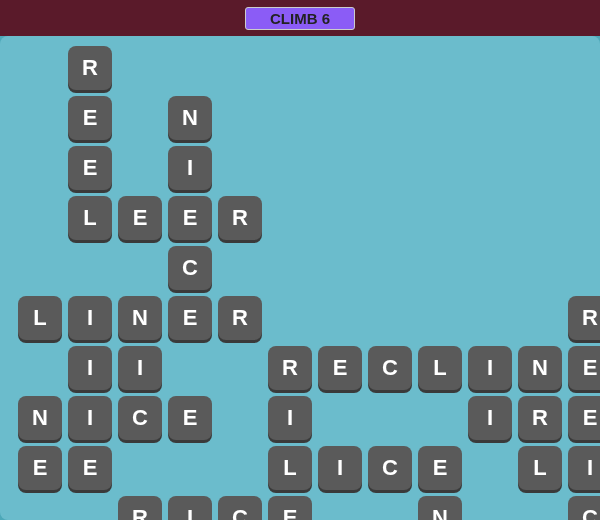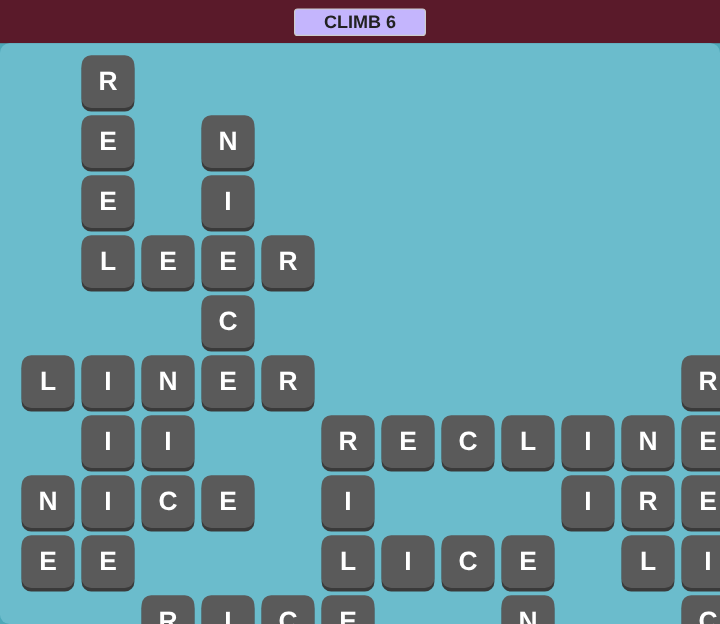--- a/index.html
+++ b/index.html
@@ -12,21 +12,21 @@
     }
     #header {
       width: 100%;
       height: 36px;
       background: #5a1a2a;
       display: flex;
       align-items: center;
       justify-content: center;
     }
     #header-title {
-      background: #c4b5fd;
+      background: #8b5cf6;
       border: 1px solid #ccc;
       padding: 2px 24px;
       font-size: 15px;
       font-weight: bold;
       color: #222;
       border-radius: 3px;
     }
     #game-board {
       width: 100%;
       height: 484px;

